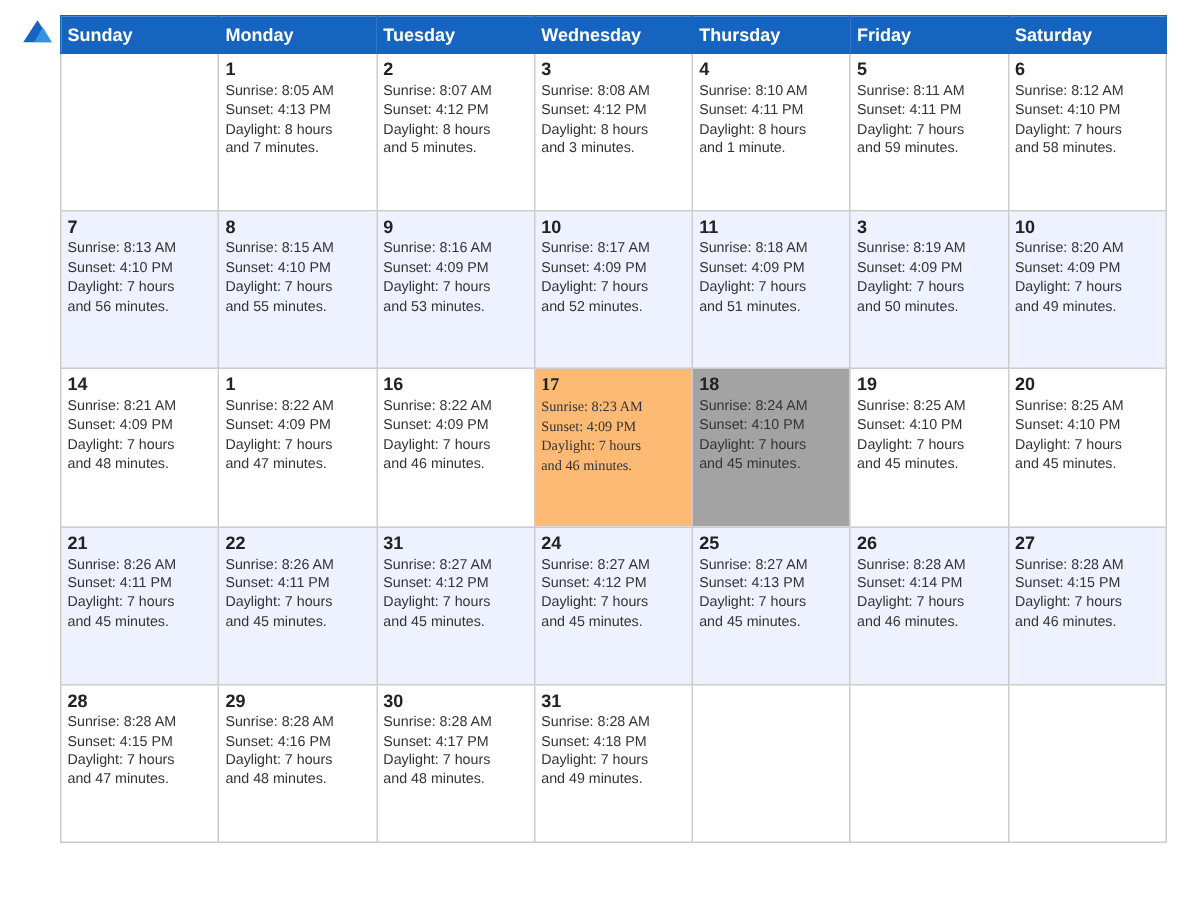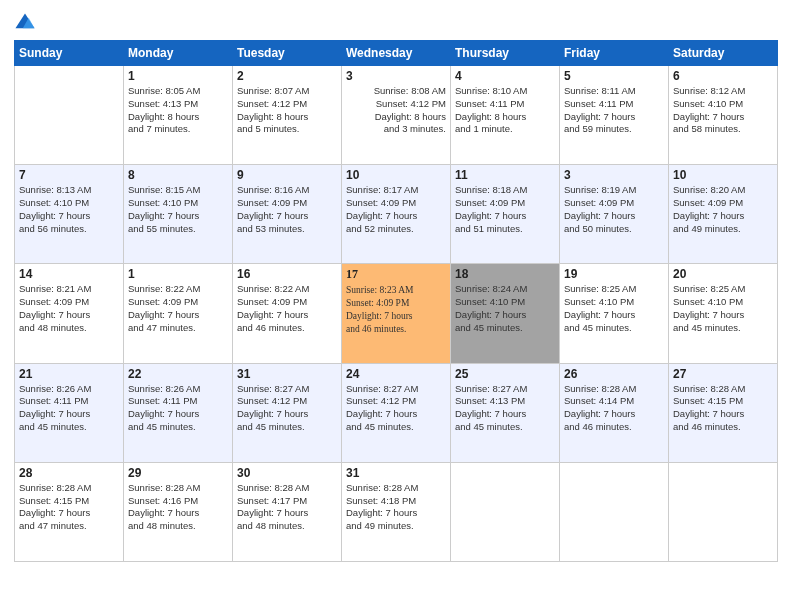--- a/index.html
+++ b/index.html
@@ -9,21 +9,21 @@
       background: #fff;
       font-family: Arial, sans-serif;
       font-size: 11px;
       overflow: hidden;
     }
     .page {
       width: 792px;
       height: 572px;
       padding: 10px 14px;
       display: flex;
-      flex-direction: column;
+      flex-direction: row;
     }
     .header {
       display: flex;
       align-items: flex-start;
       justify-content: space-between;
       margin-bottom: 6px;
     }
     .logo {
       display: flex;
       align-items: center;
@@ -155,21 +155,21 @@
           </td>
           <td style="background-color: rgb(255, 255, 255);">
             <span class="day-num">2</span>
             <div class="day-info" style="white-space: pre-line;">Sunrise: 8:07 AM
 Sunset: 4:12 PM
 Daylight: 8 hours
 and 5 minutes.</div>
           </td>
           <td style="background-color: rgb(255, 255, 255);">
             <span class="day-num">3</span>
-            <div class="day-info" style="white-space: pre-line; text-align: right;">Sunrise: 8:08 AM
+            <div class="day-info" style="white-space: pre-line;">Sunrise: 8:08 AM
 Sunset: 4:12 PM
 Daylight: 8 hours
 and 3 minutes.</div>
           </td>
           <td style="background-color: rgb(255, 255, 255);">
             <span class="day-num">4</span>
             <div class="day-info" style="white-space: pre-line;">Sunrise: 8:10 AM
 Sunset: 4:11 PM
 Daylight: 8 hours
 and 1 minute.</div>

